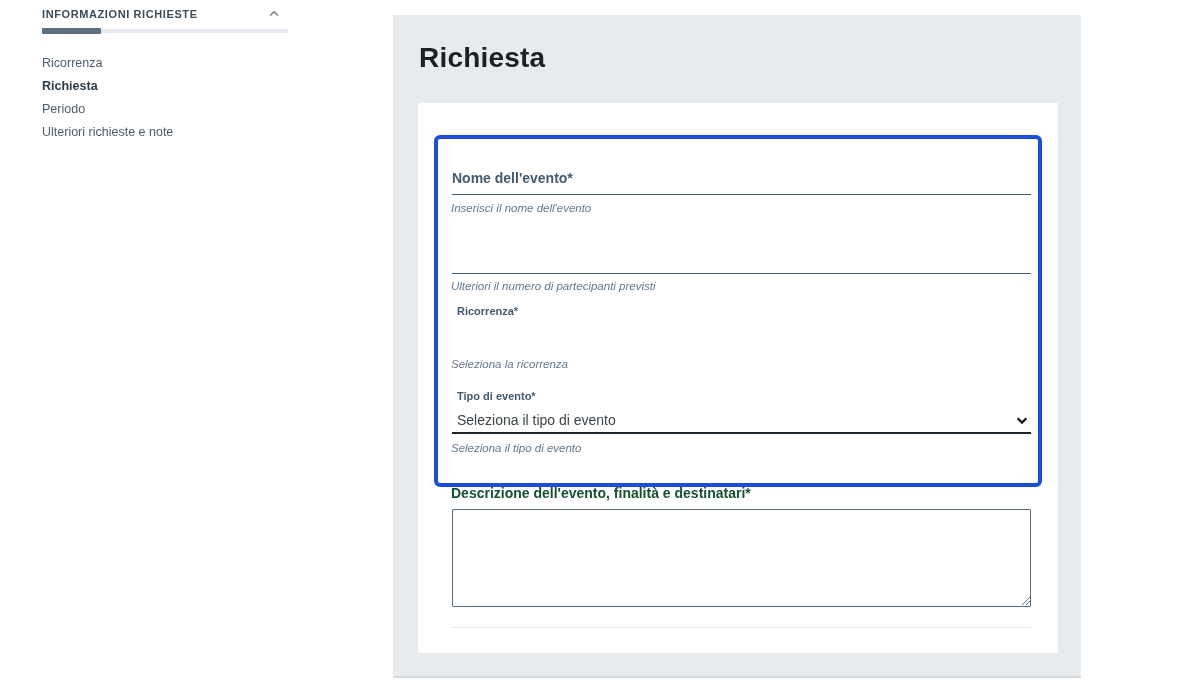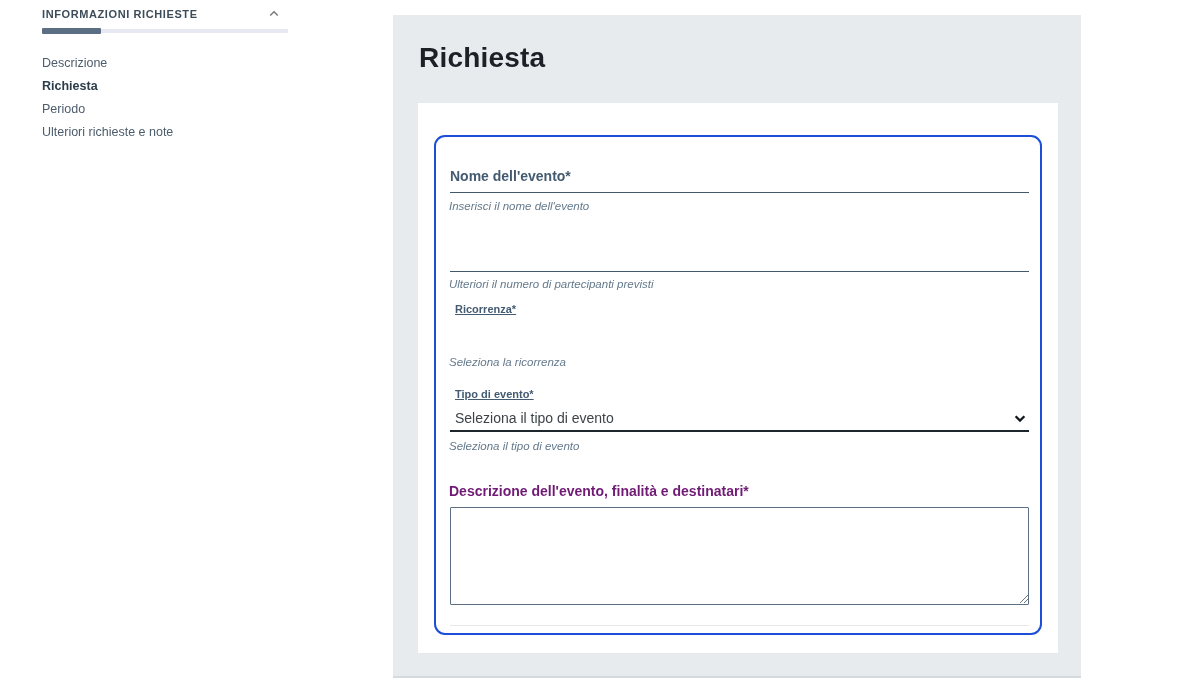--- a/index.html
+++ b/index.html
@@ -48,34 +48,33 @@
     font-size: 28px; font-weight: bold; color: #1b2126;
     letter-spacing: 0.2px;
   }
 
   
   .white-panel {
     position: absolute; left: 25px; top: 88px; width: 640px; height: 550px;
     background: #ffffff;
   }
   .form-card {
-    position: absolute; left: 16px; top: 32px; width: 608px; height: 500px;
-    background: #ffffff; border: 2px solid #1d4ed8; border-radius: 11px;
+    position: absolute; left: 16px; top: 32px; width: 608px; height: 352px;
+    background: #ffffff; border: 4px solid #1d4ed8; border-radius: 6px;
   }
 
   .field-label {
     position: absolute; left: 14px;
     font-size: 14px; font-weight: bold; color: #435a70;
     white-space: nowrap;
   }
   .field-label-small {
     position: absolute; left: 19px;
     font-size: 11px; font-weight: bold; color: #435a70;
     white-space: nowrap;
-    text-decoration: underline;
   }
   .helper-text {
     position: absolute; left: 13px;
     font-size: 11.5px; color: #64798c;
     white-space: nowrap;
     font-style: italic;
   }
   .text-input {
     position: absolute; left: 14px; width: 579px; height: 22px;
     border: none; border-bottom: 1px solid #42596e;
@@ -88,21 +87,21 @@
     display: flex; align-items: center; justify-content: space-between;
     cursor: pointer; background: transparent;
   }
   .select-value {
     font-size: 14px; color: #3d4348; padding-left: 5px; white-space: nowrap;
   }
   .chevron-down-icon { width: 14px; height: 14px; color: #14181c; margin-right: 2px; flex: 0 0 auto; }
 
   .desc-label {
     position: absolute; left: 13px;
-    font-size: 14px; font-weight: bold; color: #701a75;
+    font-size: 14px; font-weight: bold; color: #14532d;
     white-space: nowrap;
   }
   .description-textarea {
     position: absolute; left: 14px; top: 370px; width: 579px; height: 98px;
     border: 1px solid #5c6f82; border-radius: 1px;
     resize: both; outline: none;
     font-family: "Liberation Sans", sans-serif; font-size: 14px; color: #3d4348;
     background: #fff; padding: 4px 6px;
   }
   .resize-handle-icon {
@@ -123,21 +122,21 @@
     <svg class="chevron-up-icon" viewBox="0 0 16 16" fill="none" stroke="currentColor" stroke-width="2">
       <polyline points="3,10 8,5 13,10"></polyline>
     </svg>
   </div>
 
   <div class="progress-track">
     <div class="progress-fill" id="progress-fill" style="width: 24%;"></div>
   </div>
 
   <div class="sidebar-nav">
-    <div class="sidebar-item">Descrizione</div>
+    <div class="sidebar-item">Ricorrenza</div>
     <div class="sidebar-item active">Richiesta</div>
     <div class="sidebar-item">Periodo</div>
     <div class="sidebar-item">Ulteriori richieste e note</div>
   </div>
 </div>
 
 <div class="main-container">
   <h1 class="page-title">Richiesta</h1>
 
   <div class="white-panel">

